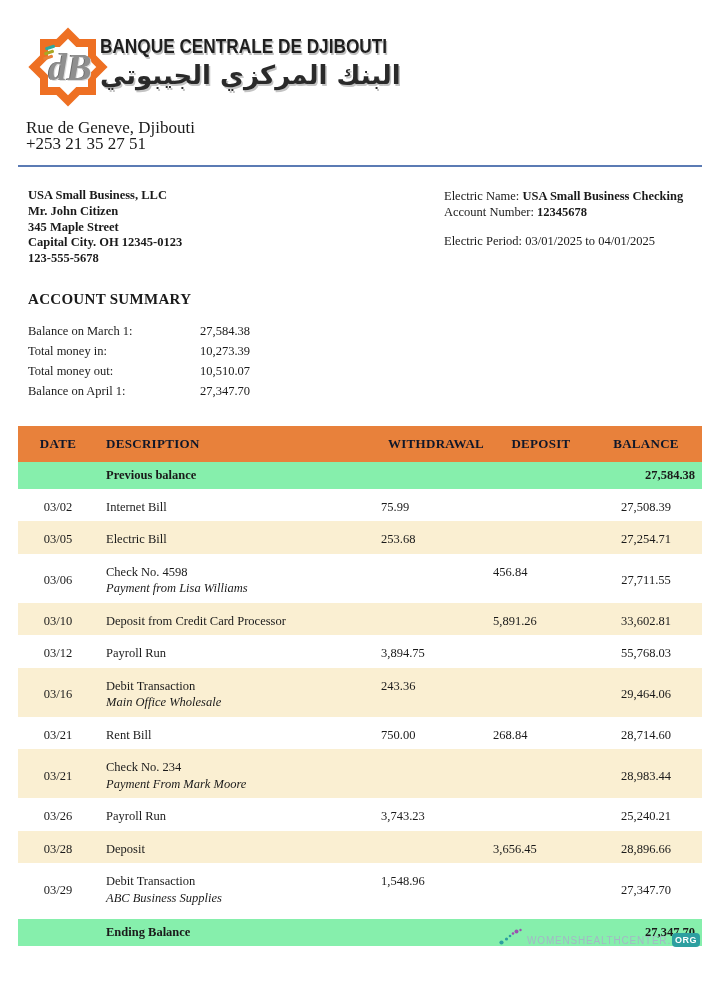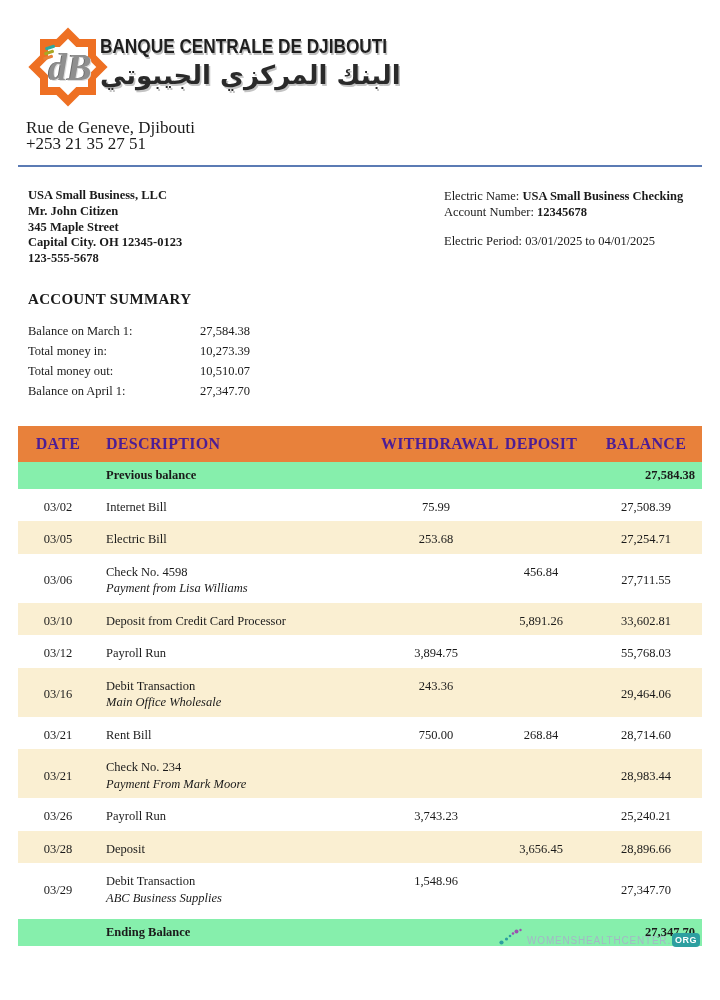--- a/index.html
+++ b/index.html
@@ -65,35 +65,35 @@
   .summary-row { display: flex; line-height: 20px; }
   .summary-row .lbl { width: 172px; }
 
   
   .txn-wrap { margin: 25px 18px 0 18px; }
   table.txn { width: 684px; border-collapse: collapse; table-layout: fixed; font-size: 12.5px; }
   col.c1 { width: 80px; } col.c2 { width: 282px; } col.c3 { width: 112px; }
   col.c4 { width: 98px; } col.c5 { width: 112px; }
 
   thead th {
-    background: #e8813b; color: #4c1d95; font-weight: bold; font-size: 16px;
+    background: #e8813b; color: #0f172a; font-weight: bold; font-size: 13px;
     height: 36px; letter-spacing: 0.3px;
   }
   th.h-date, th.h-wd, th.h-dep, th.h-bal { text-align: center; }
   th.h-desc { text-align: left; padding-left: 8px; }
 
   tr.row-gold td { background: #86efac; font-weight: bold; height: 27px; }
   td.c-desc-bold { padding-left: 8px; }
   td.c-val-right { text-align: right; padding-right: 7px; }
 
   #txn-body td { padding-top: 10px; padding-bottom: 6px; line-height: 16.5px; }
   #txn-body tr:nth-child(even) td { background: #faefd2; }
   td.c-date { text-align: center; vertical-align: middle; }
   td.c-desc { padding-left: 8px; vertical-align: middle; }
-  td.c-wd, td.c-dep { text-align: center; vertical-align: top; }
+  td.c-wd, td.c-dep { text-align: left; vertical-align: top; }
   td.c-bal { text-align: center; vertical-align: middle; }
   .desc-sub { font-style: italic; }
 
   tr.spacer-row td { height: 7px; padding: 0; background: #ffffff; }
 
   
   .footer-mark {
     position: absolute; right: 20px; bottom: 9px;
     display: flex; align-items: center;
     font-family: "Liberation Sans", sans-serif;

